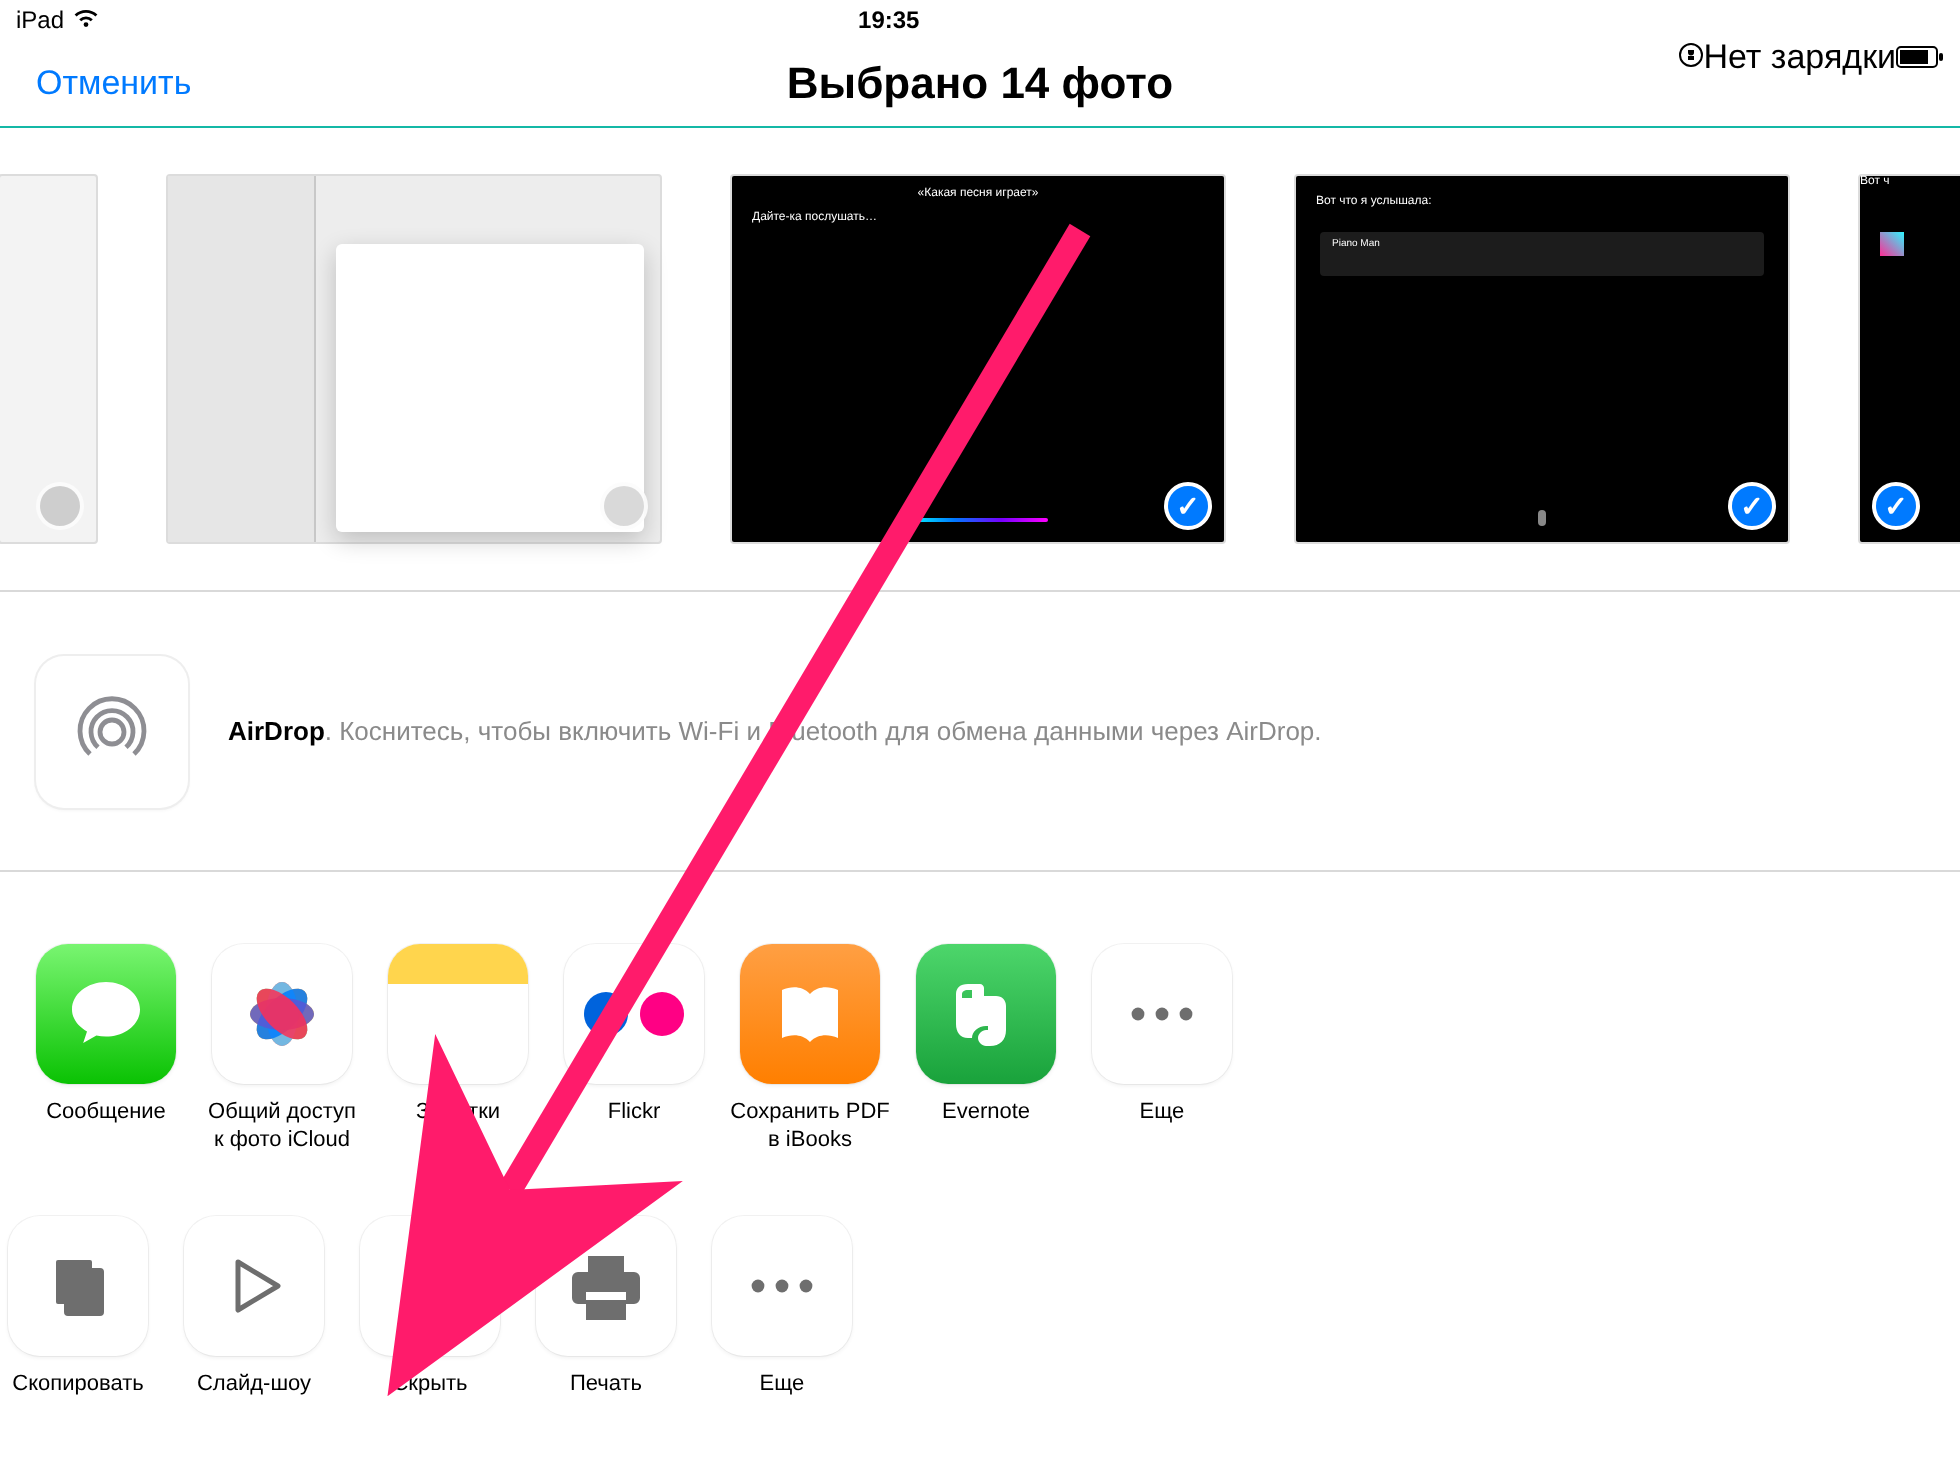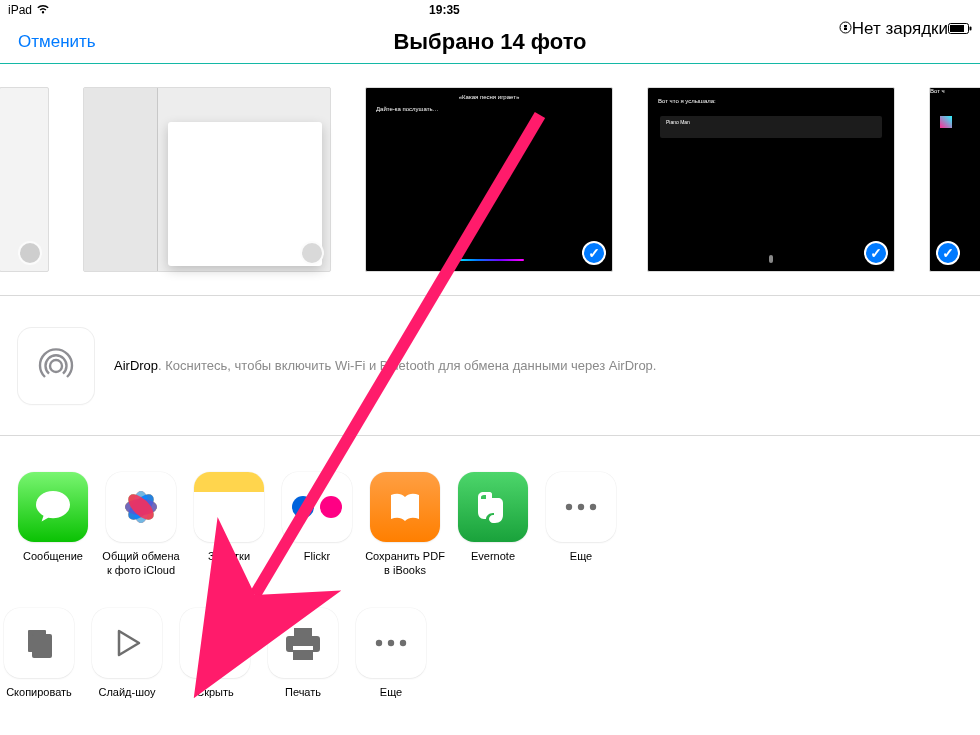--- a/index.html
+++ b/index.html
@@ -24,21 +24,21 @@
   .settings-card{position:absolute;left:84px;top:34px;width:154px;height:144px;background:#fff;border-radius:3px;box-shadow:0 4px 12px rgba(0,0,0,.2);}
   .dark .dark-title{position:absolute;top:18px;left:0;right:0;text-align:center;color:#fff;font-size:6px;}
   .dark .dark-title.lt{left:10px;text-align:left;}
   .dark .dark-box{position:absolute;top:28px;left:12px;right:12px;height:22px;background:#1c1c1c;border-radius:2px;}
   .siri-line{position:absolute;bottom:10px;left:50%;transform:translateX(-50%);width:70px;height:2px;background:linear-gradient(90deg,#0ff,#07f,#70f,#f0f);border-radius:2px;}
   .mic-dot{position:absolute;bottom:8px;left:50%;transform:translateX(-50%);width:4px;height:8px;background:#888;border-radius:2px;}
 
   .airdrop-sec { height:140px; display:flex; align-items:center; gap:20px; padding:0 18px; border-bottom:1px solid #d9d9d9; background:#fff;}
   .airdrop-icon { width:76px;height:76px;background:#fff;border-radius:14px;box-shadow:0 0 0 1px #eee, 0 1px 2px rgba(0,0,0,.06); display:flex;align-items:center;justify-content:center;}
   .airdrop-text { font-size:13px; color:#8a8a8a; max-width:600px; }
-  .airdrop-text b{color:#000;font-weight:400;}
+  .airdrop-text b{color:#000;font-weight:700;}
 
   .apps-row { display:flex; gap:18px; padding:36px 18px 4px; }
   .actions-row { display:flex; gap:18px; padding:26px 4px 8px; }
   .tile { width:70px; display:flex; flex-direction:column; align-items:center; cursor:pointer;}
   .tile .icon-box { width:70px;height:70px; border-radius:16px; display:flex;align-items:center;justify-content:center; box-shadow:0 1px 2px rgba(0,0,0,.06),0 0 0 0.5px rgba(0,0,0,.05);}
   .tile .label { margin-top:8px; font-size:11px; color:#000; text-align:center; line-height:1.25; min-height:28px; width:80px; }
   .icon-box.white { background:#fff; }
 
   
   .app-messages{background:linear-gradient(180deg,#79f571,#0ac203);}
@@ -154,21 +154,21 @@
           <ellipse rx="8" ry="16" fill="#ff9500" opacity=".85" transform="rotate(45)"></ellipse>
           <ellipse rx="8" ry="16" fill="#ffcc00" opacity=".85" transform="rotate(90)"></ellipse>
           <ellipse rx="8" ry="16" fill="#4cd964" opacity=".85" transform="rotate(135)"></ellipse>
           <ellipse rx="8" ry="16" fill="#5ac8fa" opacity=".85" transform="rotate(180)"></ellipse>
           <ellipse rx="8" ry="16" fill="#007aff" opacity=".85" transform="rotate(225)"></ellipse>
           <ellipse rx="8" ry="16" fill="#5856d6" opacity=".85" transform="rotate(270)"></ellipse>
           <ellipse rx="8" ry="16" fill="#ff2d55" opacity=".85" transform="rotate(315)"></ellipse>
         </g>
       </svg>
     </div>
-    <div class="label">Общий обмена к фото iCloud</div>
+    <div class="label">Общий доступ к фото iCloud</div>
   </div>
   <div class="tile">
     <div class="icon-box app-notes">
       <div class="notes-top"></div>
       <div style="flex:1;background:#fff;background-image:repeating-linear-gradient(#fff,#fff 9px,#e6e6e6 9px,#e6e6e6 10px);"></div>
     </div>
     <div class="label">Заметки</div>
   </div>
   <div class="tile">
     <div class="icon-box app-flickr">

